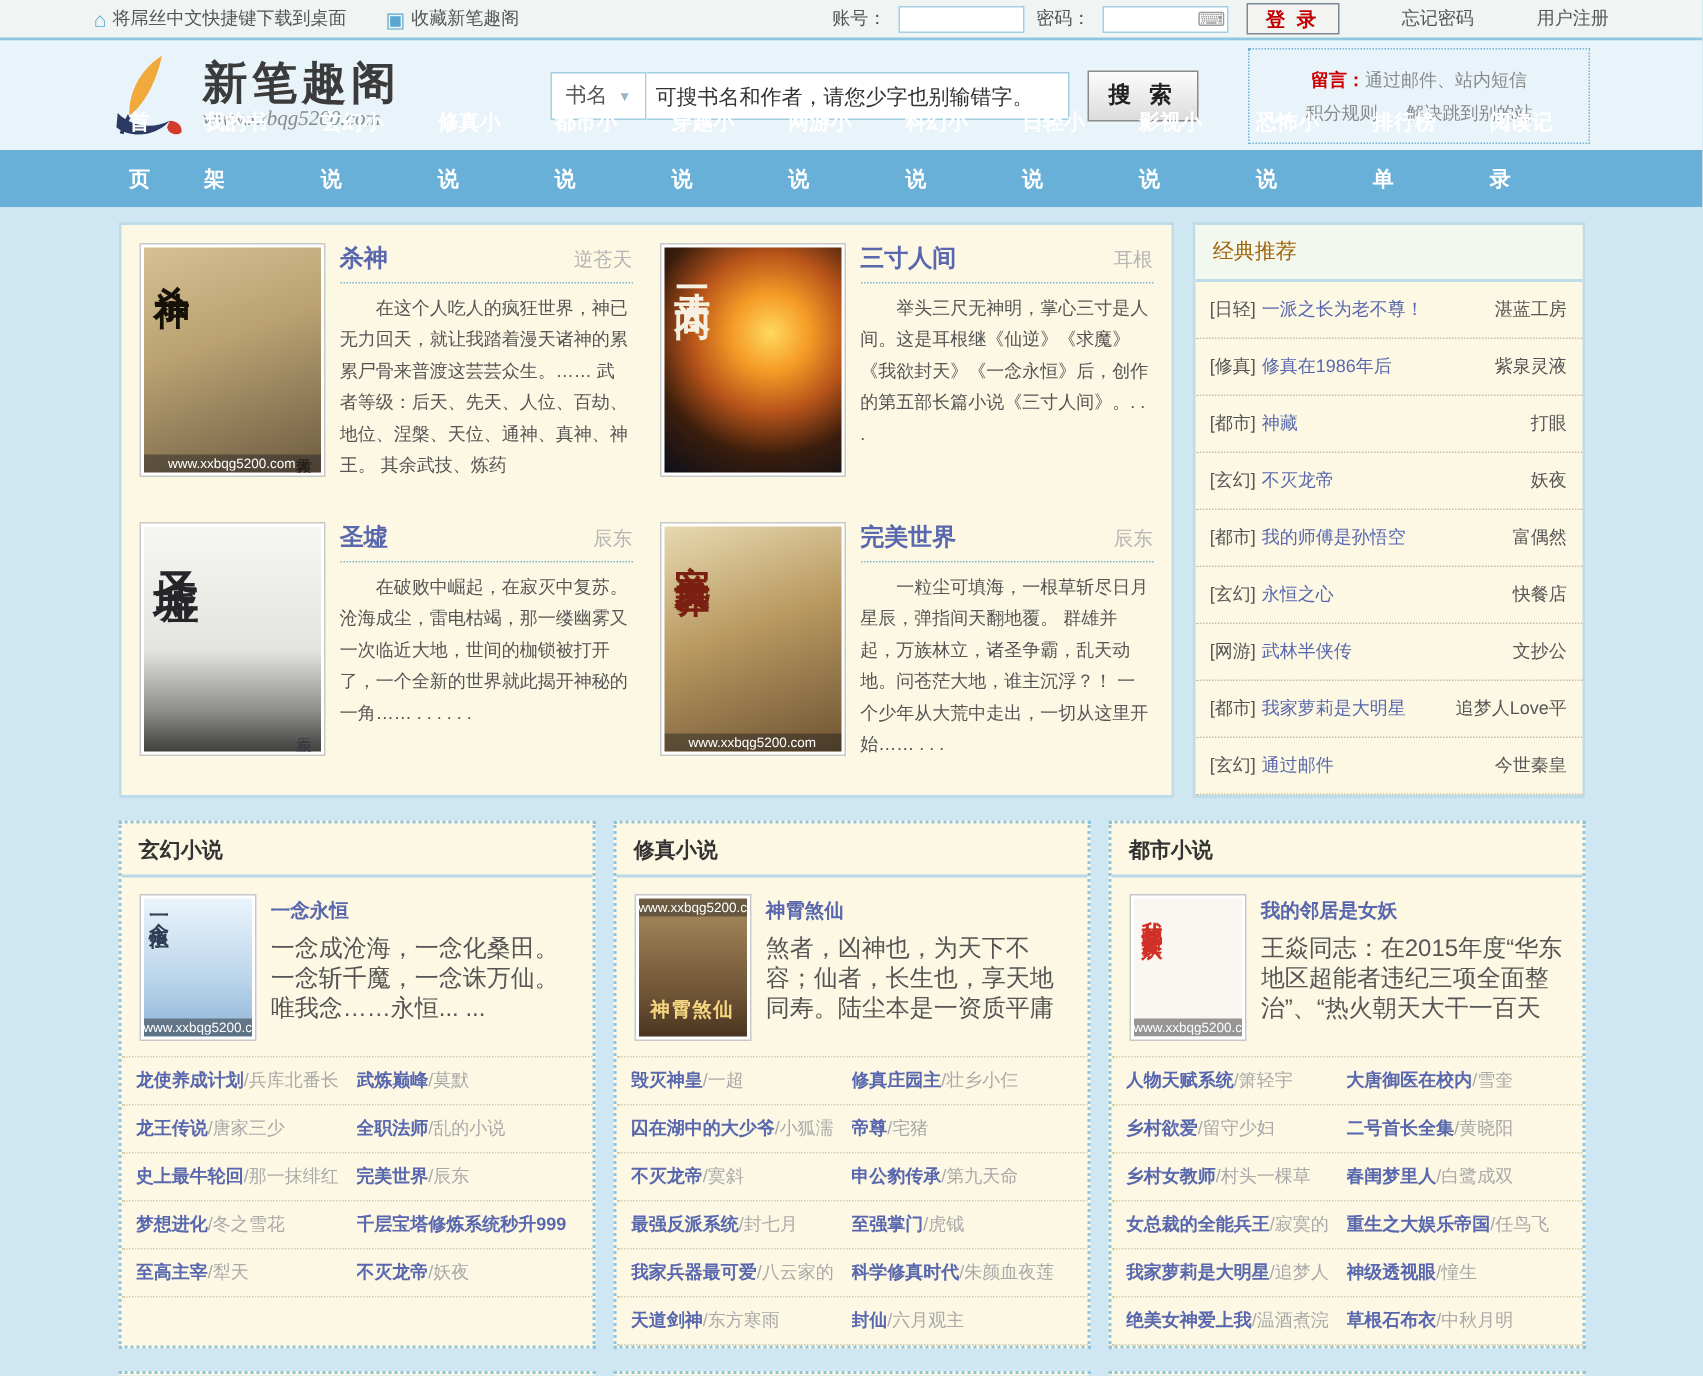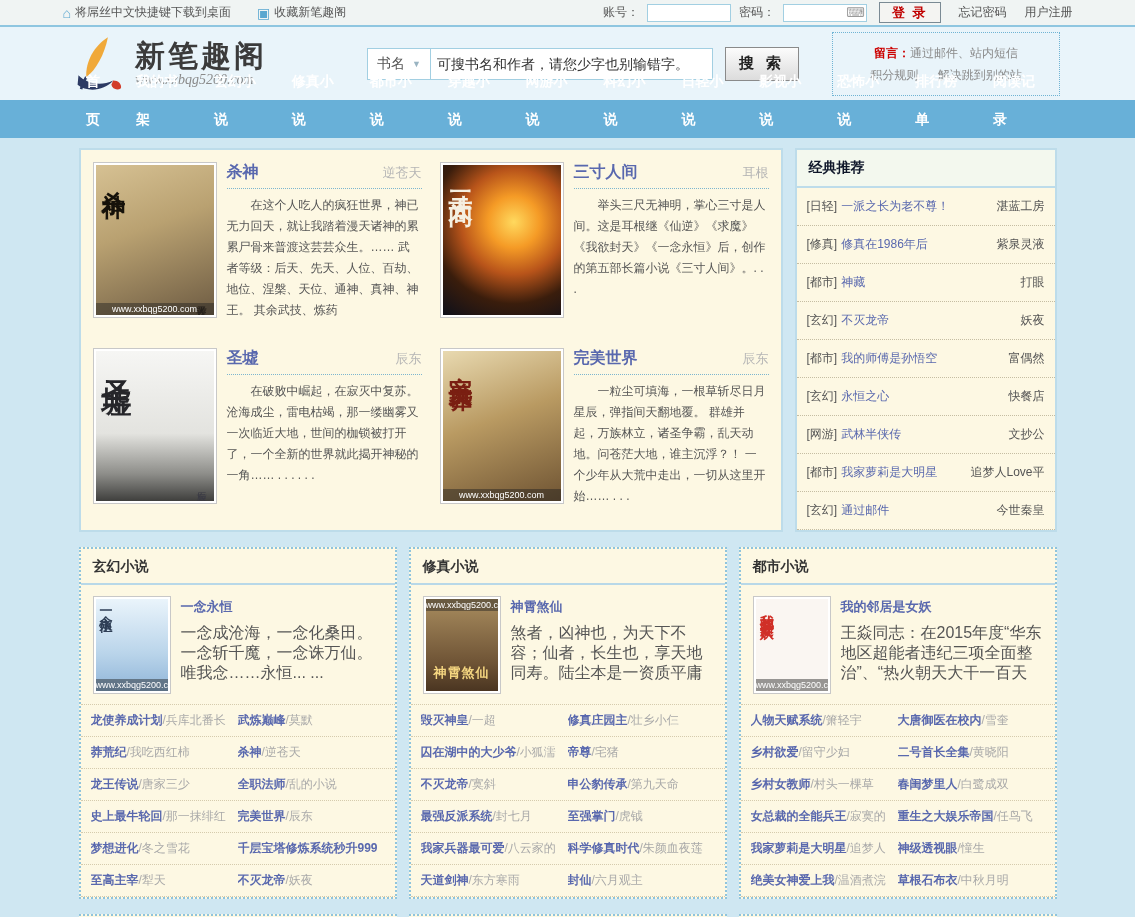--- a/index.html
+++ b/index.html
@@ -10,21 +10,21 @@
   
   .topbar { height:27px; background:#f0f4f3; border-bottom:2px solid #8fc6e0; }
   .topbar-inner { width:1010px; margin:0 auto; height:25px; display:flex; align-items:center; font-size:12px; color:#555; }
   .tb-link { color:#555; display:flex; align-items:center; gap:4px; margin-right:26px; }
   .tb-icon { color:#5aa7d0; font-size:14px; line-height:1; }
   .tb-form { margin-left:auto; display:flex; align-items:center; gap:8px; }
   .tb-input-wrap { position:relative; display:inline-flex; align-items:center; }
   .tb-input { width:84px; height:18px; border:1px solid #a2cfe2; background:#fff; font-size:12px; padding:0 4px; }
   .kb-icon { position:absolute; right:2px; color:#9a9a9a; font-size:13px; line-height:1; pointer-events:none; }
   .login-btn { margin-left:4px; height:21px; padding:0 12px; background:#f4f4f2; border:1px solid #7a8a94; color:#c00000; font-weight:bold; font-size:13px; letter-spacing:2px; cursor:pointer; }
-  .tb-right-link { color:#555; margin-left:10px; }
+  .tb-right-link { color:#555; margin-left:34px; }
 
   
   .header { height:73px; background:#e9f4fa; }
   .header-inner { width:985px; margin:0 auto; height:100%; display:flex; align-items:center; }
   .logo { display:flex; align-items:center; gap:8px; }
   .logo-txt .site-name { font-size:30px; font-weight:bold; color:#3b3b3b; letter-spacing:3px; line-height:32px;text-align:right; }
   .logo-txt .site-url { font-family:"Liberation Serif","DejaVu Serif",serif; font-style:italic; color:#8a8a8a; font-size:14px; }
   .search { display:flex; align-items:center; margin-left:100px; }
   .search-cat { height:32px; background:#fff; border:1px solid #a2cfe2; display:flex; align-items:center; padding:0 9px; font-size:14px; color:#555; gap:7px; }
   .search-cat .arr { font-size:9px; color:#9ab4c2; }
@@ -56,21 +56,21 @@
   .cover-caption { position:absolute; bottom:0; left:0; right:0; text-align:center; font-size:9px; color:#fff; background:rgba(30,30,30,.45); padding:1px 0; }
   .cover-caption.top { top:0; bottom:auto; }
   .fbook-info { flex:1; margin-left:10px; min-width:0; }
   .fbook-title-row { display:flex; align-items:baseline; border-bottom:1px dotted #7db6cf; padding-bottom:5px; }
   .fbook-title { font-size:16px; font-weight:bold; color:#5968ae; }
   .fbook-author { margin-left:auto; color:#b5b5b5; font-size:13px; }
   .fbook-desc { margin-top:6px; font-size:12px; color:#555; line-height:21px; text-indent:2em; }
 
   
   .recommend-box { flex:1; display:flex; flex-direction:column; }
-  .rec-header { background:#f3f8ee; border-bottom:2px solid #bddcea; padding:9px 12px; font-weight:bold; font-size:14px; color:#0f172a; }
+  .rec-header { background:#f3f8ee; border-bottom:2px solid #bddcea; padding:9px 12px; font-weight:normal; font-size:14px; color:#a16207; }
   .rec-item { display:flex; align-items:center; padding:10px 10px; font-size:12px; border-bottom:1px dotted #c5bda2; }
   .rec-cat { color:#555; margin-right:4px; white-space:nowrap; }
   .rec-title { color:#5968ae; white-space:nowrap; overflow:hidden; text-overflow:ellipsis; }
   .rec-author { margin-left:auto; color:#555; white-space:nowrap; padding-left:6px; }
 
   
   .section-box { flex:1; background:#fdf8e3; border:2px dotted #8fc4dd; min-width:0; }
   .sec-header { padding:9px 12px 7px; font-size:14px; font-weight:bold; color:#333; border-bottom:2px solid #b8d8e8; }
   .sec-featured { display:flex; padding:11px 12px 10px; border-bottom:1px dotted #d5cbad; }
   .cover-small { width:72px; height:92px; }
@@ -318,24 +318,20 @@
         <div class="sec-info">
           <a class="sec-title">一念永恒</a>
           <div class="sec-desc">一念成沧海，一念化桑田。一念斩千魔，一念诛万仙。唯我念……永恒... ...</div>
         </div>
       </div>
       <div class="sec-row">
           <span class="sec-cell"><a class="cell-title">龙使养成计划</a><span class="cell-author">/兵库北番长</span></span>
           <span class="sec-cell"><a class="cell-title">武炼巅峰</a><span class="cell-author">/莫默</span></span>
         </div>
       <div class="sec-row">
-          <span class="sec-cell"><a class="cell-title">莽荒纪</a><span class="cell-author">/我吃西红柿</span></span>
-          <span class="sec-cell"><a class="cell-title">杀神</a><span class="cell-author">/逆苍天</span></span>
-        </div>
-      <div class="sec-row">
           <span class="sec-cell"><a class="cell-title">龙王传说</a><span class="cell-author">/唐家三少</span></span>
           <span class="sec-cell"><a class="cell-title">全职法师</a><span class="cell-author">/乱的小说</span></span>
         </div>
       <div class="sec-row">
           <span class="sec-cell"><a class="cell-title">史上最牛轮回</a><span class="cell-author">/那一抹绯红</span></span>
           <span class="sec-cell"><a class="cell-title">完美世界</a><span class="cell-author">/辰东</span></span>
         </div>
       <div class="sec-row">
           <span class="sec-cell"><a class="cell-title">梦想进化</a><span class="cell-author">/冬之雪花</span></span>
           <span class="sec-cell"><a class="cell-title">千层宝塔修炼系统秒升999</a><span class="cell-author"></span></span>

